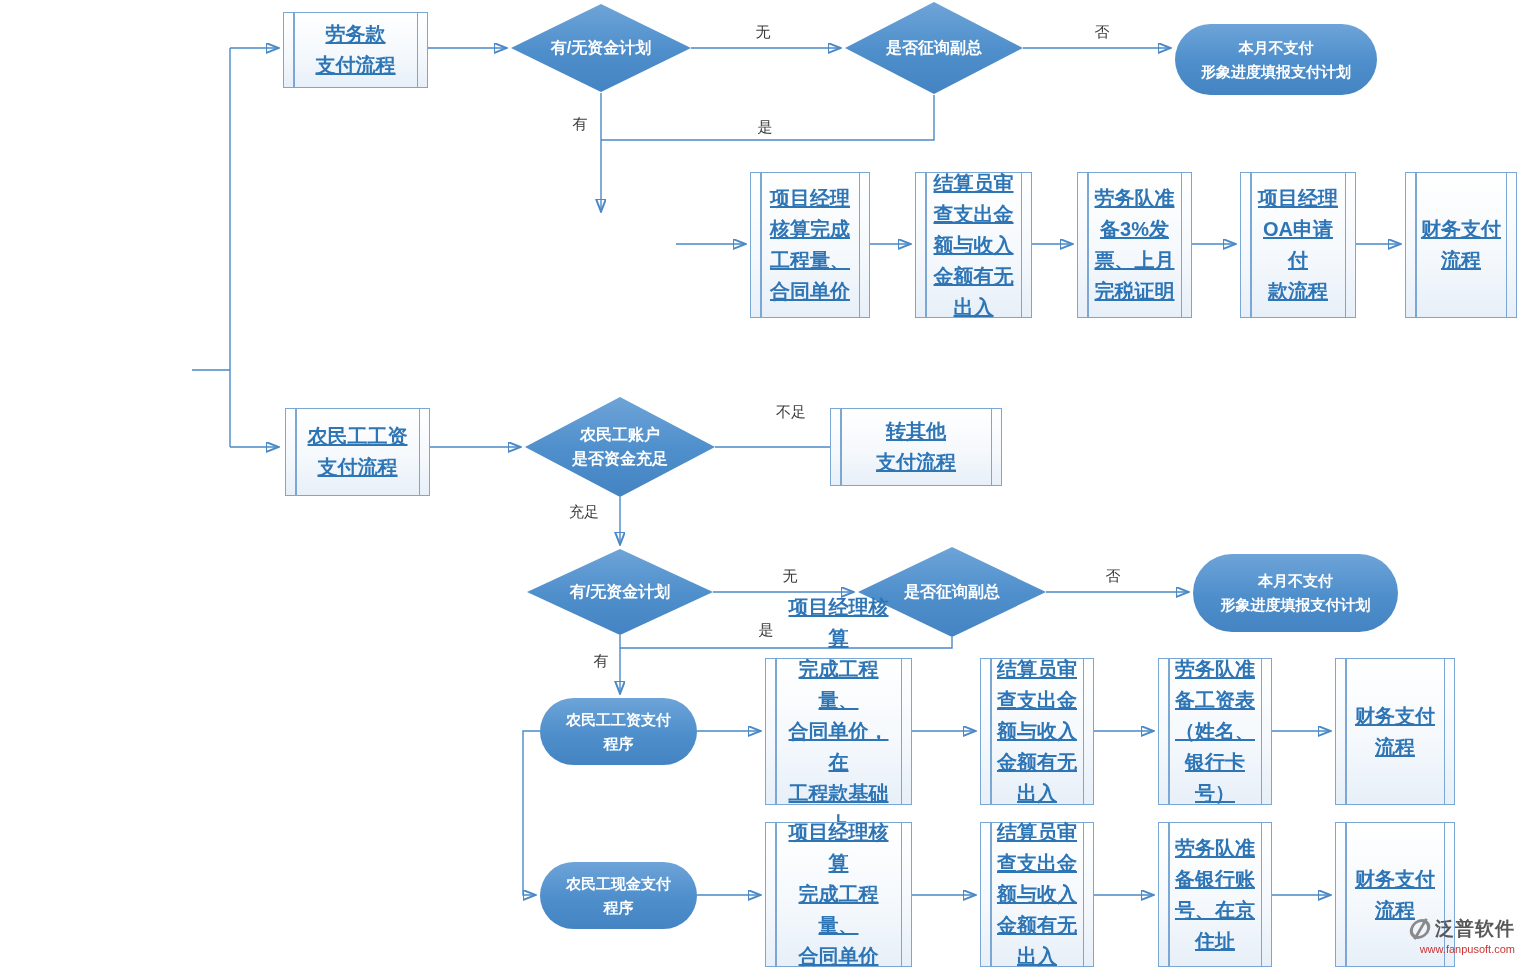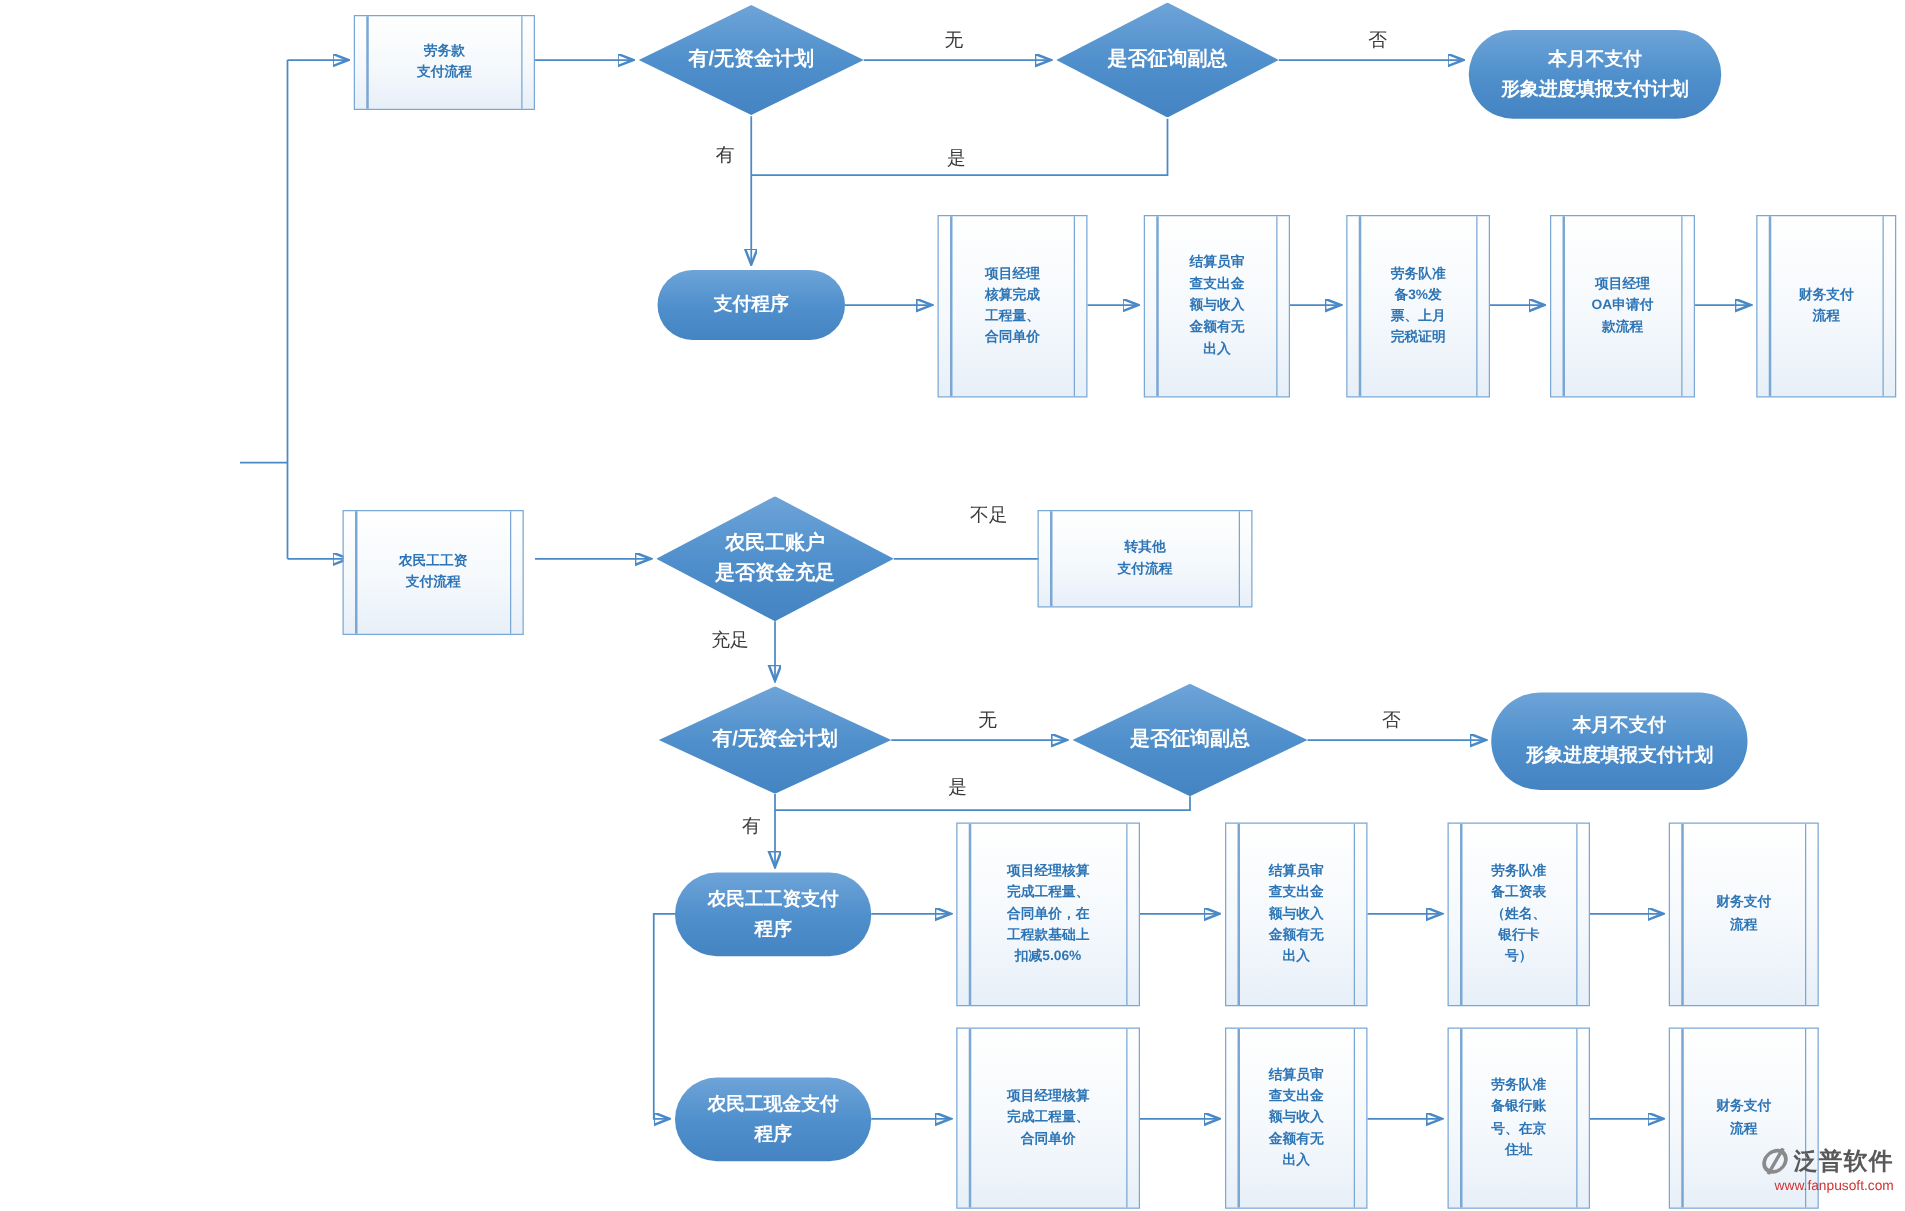--- a/index.html
+++ b/index.html
@@ -41,23 +41,24 @@
   }
   .diamond {
     clip-path: polygon(50% 0%, 100% 50%, 50% 100%, 0% 50%);
     background: linear-gradient(180deg, #6ea4d8 0%, #4d8ecb 55%, #4484c2 100%);
     color:#ffffff; font-size:16px; font-weight:bold;
     line-height:1.5;
   }
   .proc {
     background: linear-gradient(180deg, #ffffff 0%, #f4f8fc 60%, #e7eff8 100%);
     border:1.5px solid #7aa7d4;
-    color:#2e75b6; font-size:11px; font-weight:bold;
+    color:#2e75b6; font-size:20px; font-weight:bold;
     line-height:1.55;
     padding:6px 14px;
+    text-decoration:underline;
   }
   .proc::before, .proc::after {
     content:""; position:absolute; top:0; bottom:0; width:1.5px;
     background:#7aa7d4;
   }
   .proc::before { left:9px; }
   .proc::after  { right:9px; }
   .edge-label {
     position:absolute;
     transform:translate(-50%,-50%);
@@ -132,42 +133,41 @@
   <div class="node proc" style="left:283px; top:12px; width:145px; height:76px;">劳务款
 支付流程</div>
 
   <div class="node diamond" style="left:511px; top:4px; width:180px; height:88px;">有/无资金计划</div>
 
   <div class="node diamond" style="left:845px; top:2px; width:178px; height:92px;">是否征询副总</div>
 
   <div class="node stadium" style="left:1175px; top:24px; width:202px; height:71px;">本月不支付
 形象进度填报支付计划</div>
 
-  <div class="node stadium" style="left:526px; top:216px; width:150px; height:56px;">支付程序</div>
 
   <div class="node proc" style="left:750px; top:172px; width:120px; height:146px;">项目经理
 核算完成
 工程量、
 合同单价</div>
   <div class="node proc" style="left:915px; top:172px; width:117px; height:146px;">结算员审
 查支出金
 额与收入
 金额有无
 出入</div>
   <div class="node proc" style="left:1077px; top:172px; width:115px; height:146px;">劳务队准
 备3%发
 票、上月
 完税证明</div>
   <div class="node proc" style="left:1240px; top:172px; width:116px; height:146px;">项目经理
 OA申请付
 款流程</div>
   <div class="node proc" style="left:1405px; top:172px; width:112px; height:146px;">财务支付
 流程</div>
 
-  <div class="node proc" style="left:274px; top:408px; width:145px; height:100px;">农民工工资
+  <div class="node proc" style="left:285px; top:408px; width:145px; height:88px;">农民工工资
 支付流程</div>
 
   <div class="node diamond" style="left:525px; top:397px; width:190px; height:100px;">农民工账户
 是否资金充足</div>
 
   <div class="node proc" style="left:830px; top:408px; width:172px; height:78px;">转其他
 支付流程</div>
 
   <div class="node diamond" style="left:527px; top:549px; width:186px; height:86px;">有/无资金计划</div>
 

